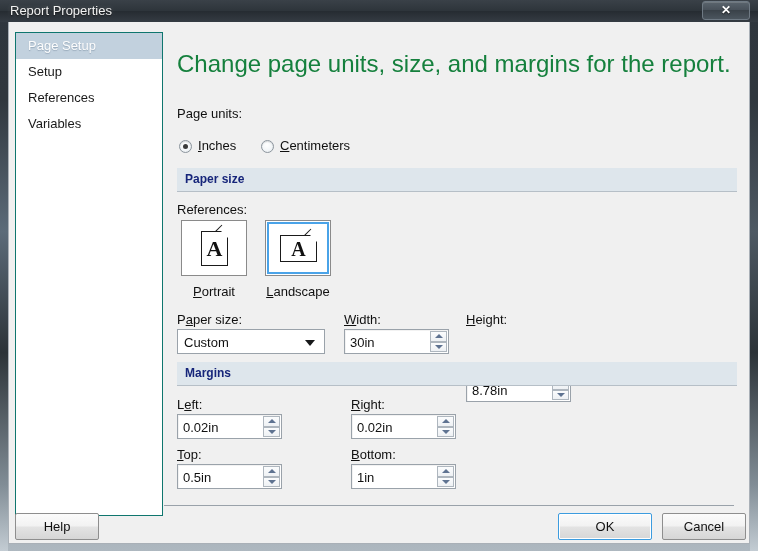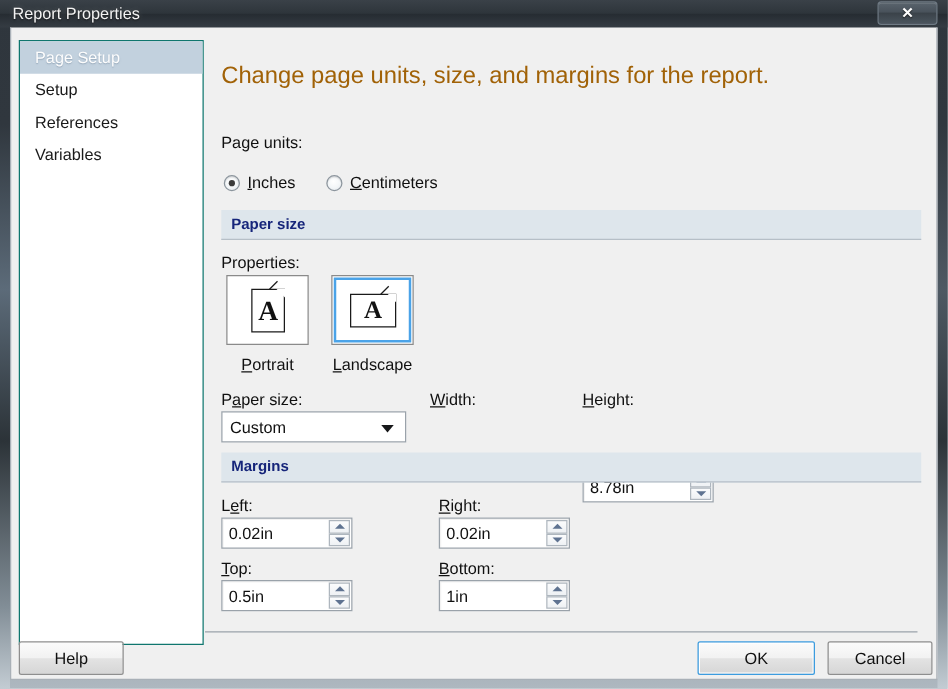--- a/index.html
+++ b/index.html
@@ -83,21 +83,21 @@
     text-shadow: 0 1px 1px rgba(120,140,160,0.6);
   }
 
   
   #content {
     position: absolute; left: 160px; top: 0;
     width: 580px; height: 522px;
   }
   #heading {
     position: absolute; left: 8px; top: 28px;
-    font-size: 19px; color: #a16207;
+    font-size: 24px; color: #15803d;
     white-space: nowrap;
   }
 
   .field-label {
     position: absolute;
     font-size: 13px; color: #101010;
     white-space: nowrap;
   }
 
   
@@ -301,21 +301,21 @@
       </div>
       <div class="radio-row" style="left:92px; top:116px;">
         <span class="radio"></span>
         <span class="radio-label"><u>C</u>entimeters</span>
       </div>
 
       <div class="section-band" style="top:146px;">
         <span>Paper size</span>
       </div>
 
-      <div class="field-label" style="left:8px; top:180px;">Properties:</div>
+      <div class="field-label" style="left:8px; top:180px;">References:</div>
 
       <div class="orient-tile" style="left:12px; top:198px;">
         <div class="page-icon" style="left:19px; top:10px; width:27px; height:35px;">
           <div class="corner"></div>
           <div class="corner-line"></div>
           <div class="glyph" style="font-size:22px;">A</div>
         </div>
       </div>
       <div class="orient-caption" style="left:12px; top:262px; width:66px;"><u>P</u>ortrait</div>
 
@@ -329,20 +329,31 @@
       </div>
       <div class="orient-caption" style="left:90px; top:262px; width:78px;"><u>L</u>andscape</div>
 
       <div class="field-label" style="left:8px; top:290px;">P<u>a</u>per size:</div>
       <div class="combo" style="left:8px; top:307px; width:148px; height:25px;">
         <span class="val">Custom</span>
         <span class="arrow"></span>
       </div>
 
       <div class="field-label" style="left:175px; top:290px;"><u>W</u>idth:</div>
+      <div class="textbox" style="left:175px; top:307px; width:105px; height:25px;">
+        <span class="val">30in</span>
+        <span class="spin">
+          <span class="spin-btn up">
+              <i></i>
+            </span>
+          <span class="spin-btn dn">
+              <i></i>
+            </span>
+        </span>
+      </div>
 
       <div class="field-label" style="left:297px; top:290px;"><u>H</u>eight:</div>
       <div class="textbox" style="left:297px; top:307px; width:105px; height:25px;margin-top:48px;">
         <span class="val">8.78in</span>
         <span class="spin">
           <span class="spin-btn up">
               <i></i>
             </span>
           <span class="spin-btn dn">
               <i></i>

